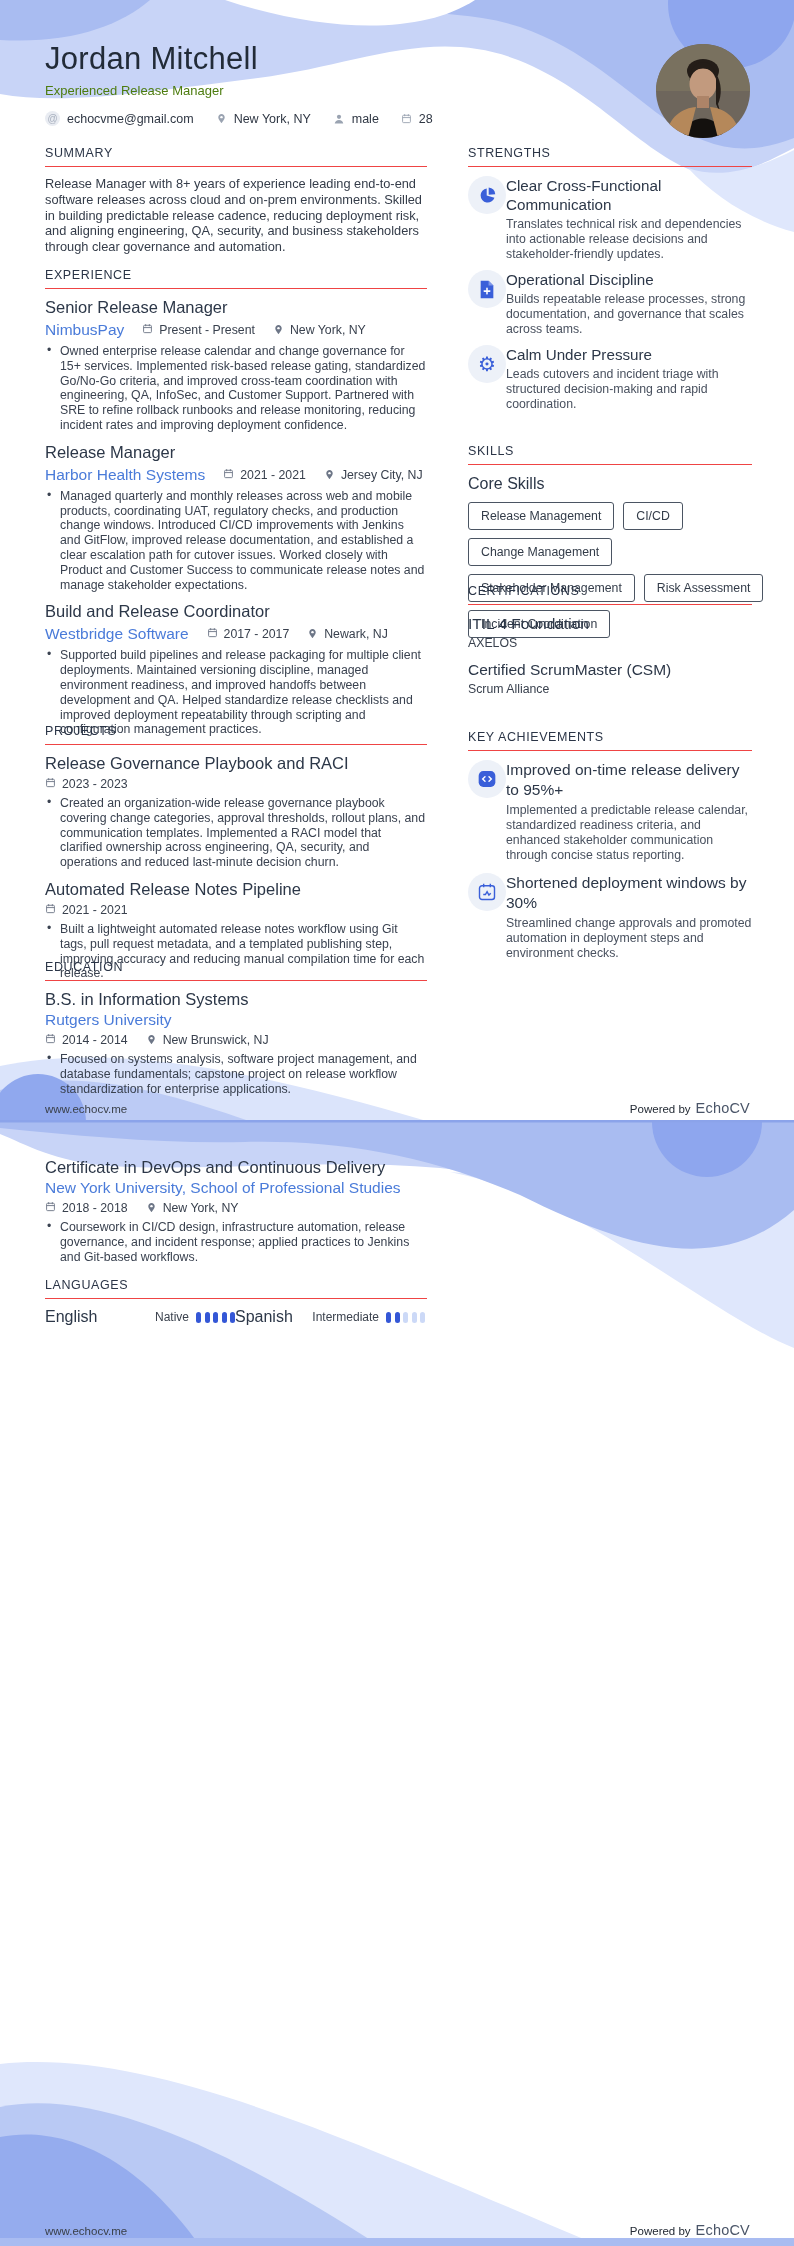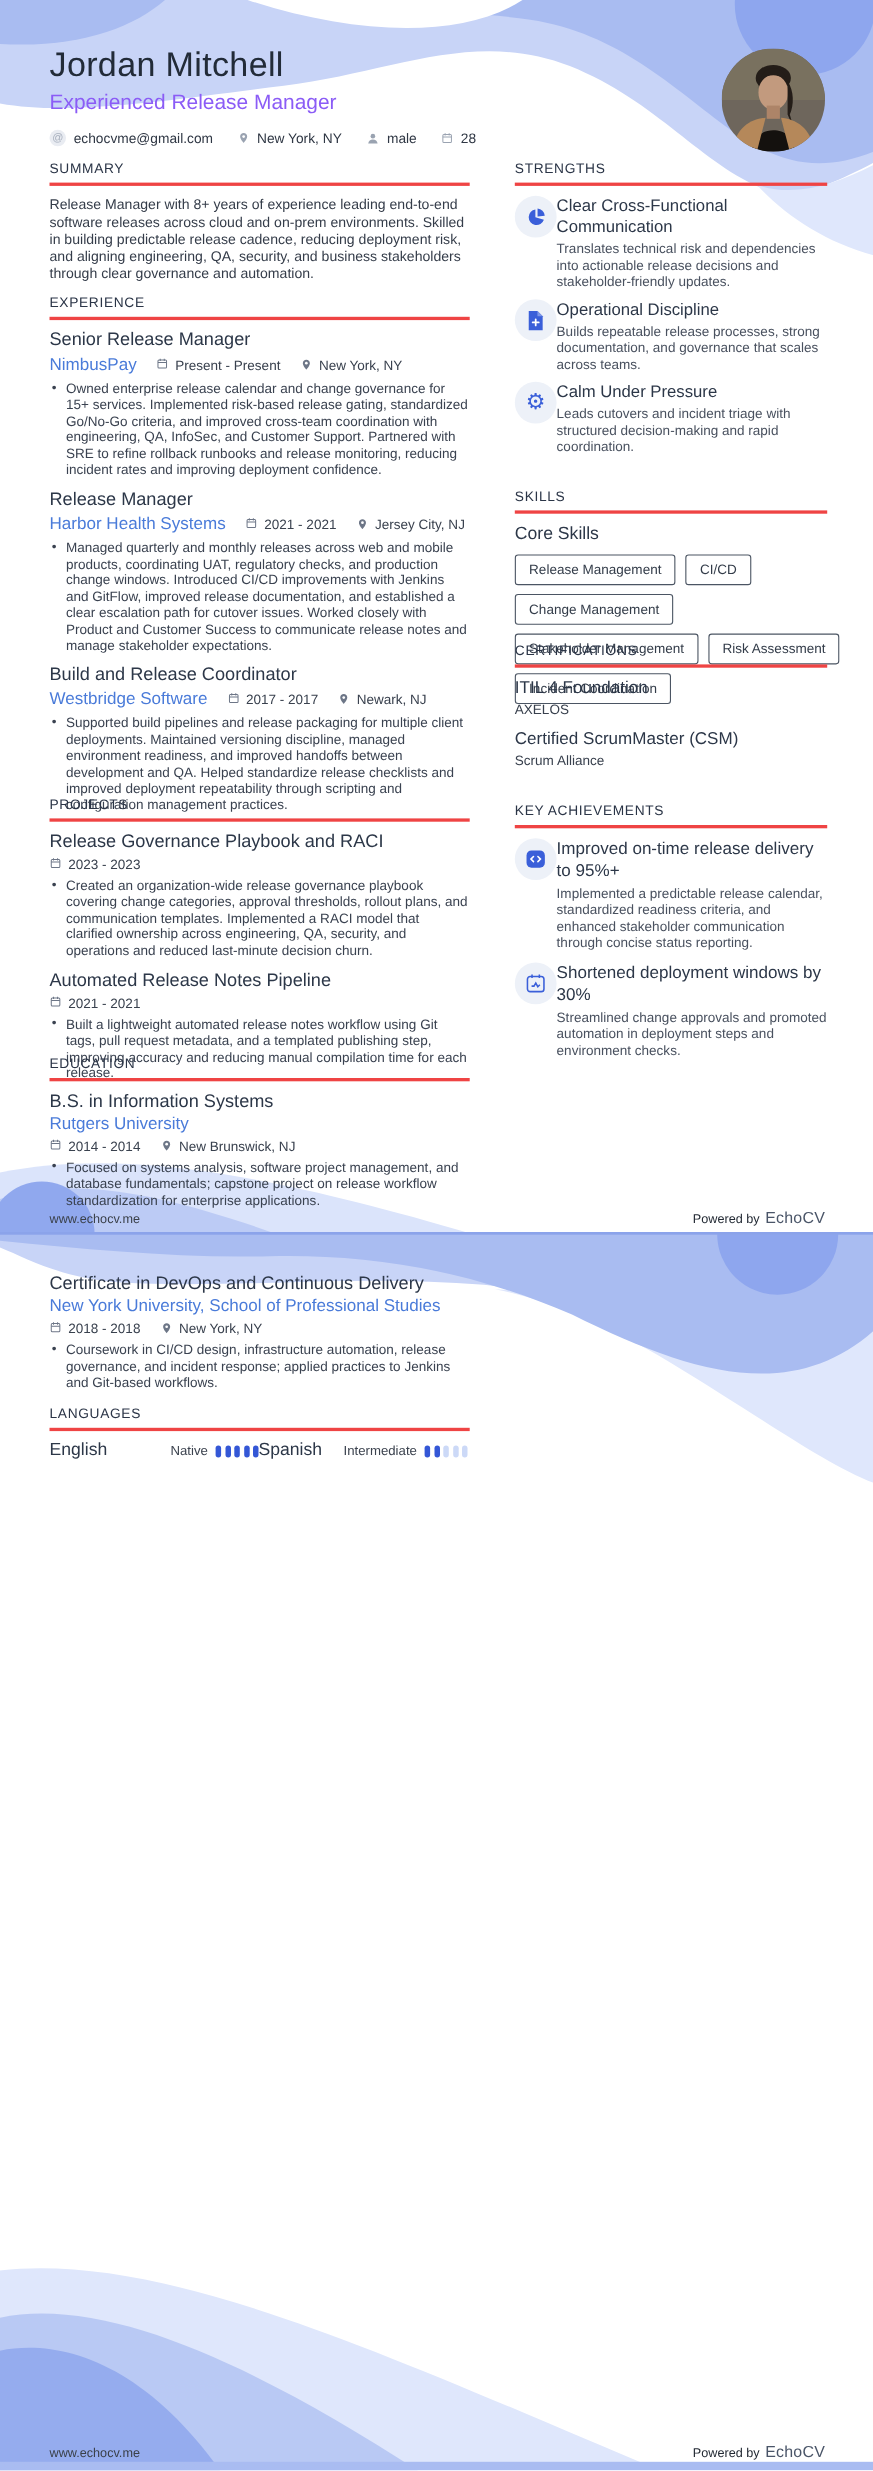--- a/index.html
+++ b/index.html
@@ -3,30 +3,30 @@
 <meta charset="utf-8">
 <style>
 *{margin:0;padding:0;box-sizing:border-box}
 html,body{background:#fff}
 body{width:794px;height:2246px;position:relative;overflow:hidden;font-family:"Liberation Sans",sans-serif;color:#2f3744}
 svg.deco{position:absolute;left:0;z-index:0;display:block}
 .layer{position:absolute;z-index:2}
 
 .hd{left:45px;top:42px}
 .name{font-size:31px;font-weight:500;color:#222b38;letter-spacing:.3px;line-height:1.1}
-.jobtitle{margin-top:7px;font-size:19px;color:#8b5cf6}
+.jobtitle{margin-top:7px;font-size:13px;color:#4d7c0f}
 .contact{margin-top:13px;display:flex;gap:22px;align-items:center;font-size:12.5px;color:#2f3744}
 .ci{display:flex;gap:7px;align-items:center}
 .at{width:15px;height:15px;border-radius:50%;background:#e9ecf2;color:#a9b1bf;font-size:10px;display:flex;align-items:center;justify-content:center}
 .photo{left:656px;top:44px;width:94px;height:94px;border-radius:50%;overflow:hidden;z-index:3}
 
 .sec{position:absolute;z-index:2}
 .leftcol{left:45px;width:382px}
 .rightcol{left:468px;width:284px}
-.sec-h{font-size:12.5px;color:#2b3547;letter-spacing:.6px;font-weight:400;padding-bottom:6px;border-bottom:3px solid #ef4444;margin-bottom:9px}
+.sec-h{font-size:12.5px;color:#2b3547;letter-spacing:.6px;font-weight:400;padding-bottom:6px;border-bottom:1px solid #ef4444;margin-bottom:9px}
 .body-text{font-size:12.8px;line-height:15.8px;color:#343c49}
 
 .role{margin-bottom:10px}
 .role-t{font-size:16.5px;line-height:19px;color:#2c3748;font-weight:400}
 .crow{display:flex;align-items:center;gap:18px;margin-top:4px;flex-wrap:wrap}
 .company{font-size:15.5px;line-height:18px;color:#4a7bd9;cursor:pointer}
 .meta{display:flex;align-items:flex-start;gap:6px;font-size:12.3px;color:#39414e}
 .meta svg{flex:none}
 .bullet{margin-top:5px;font-size:12.3px;line-height:14.8px;color:#3a4250;position:relative;padding-left:15px}
 .bullet::before{content:"\2022";position:absolute;left:2px;top:-1px}

